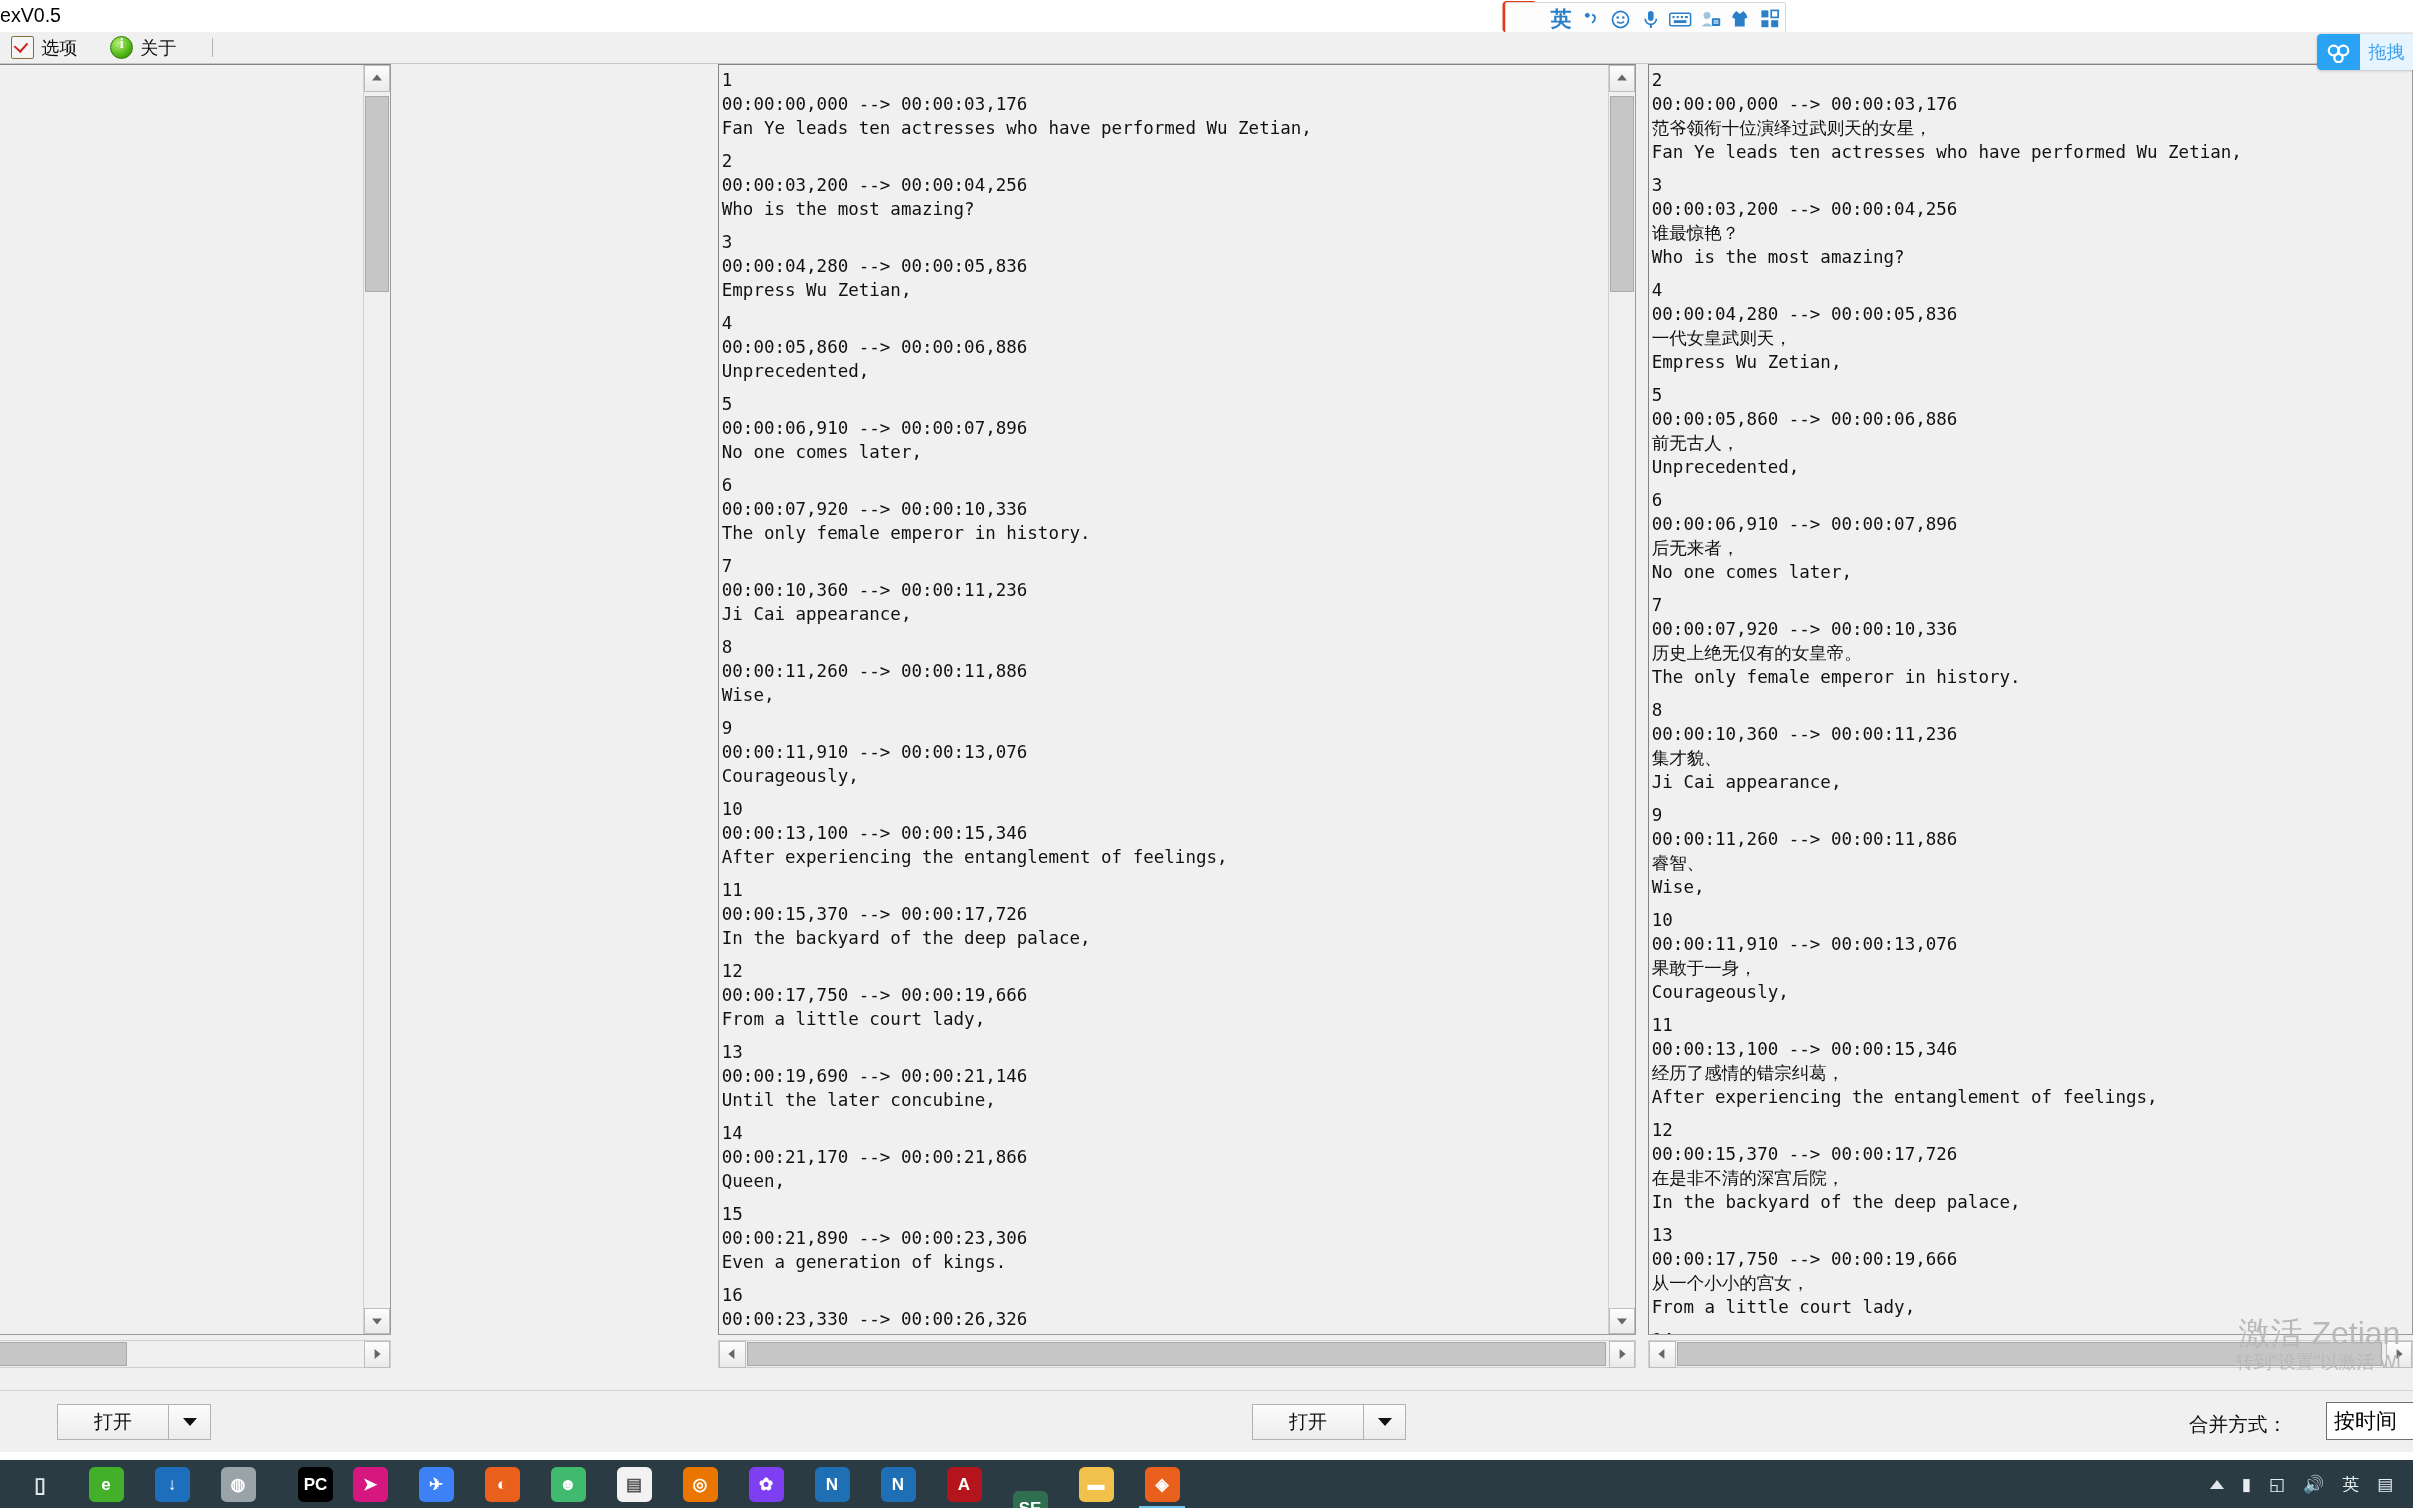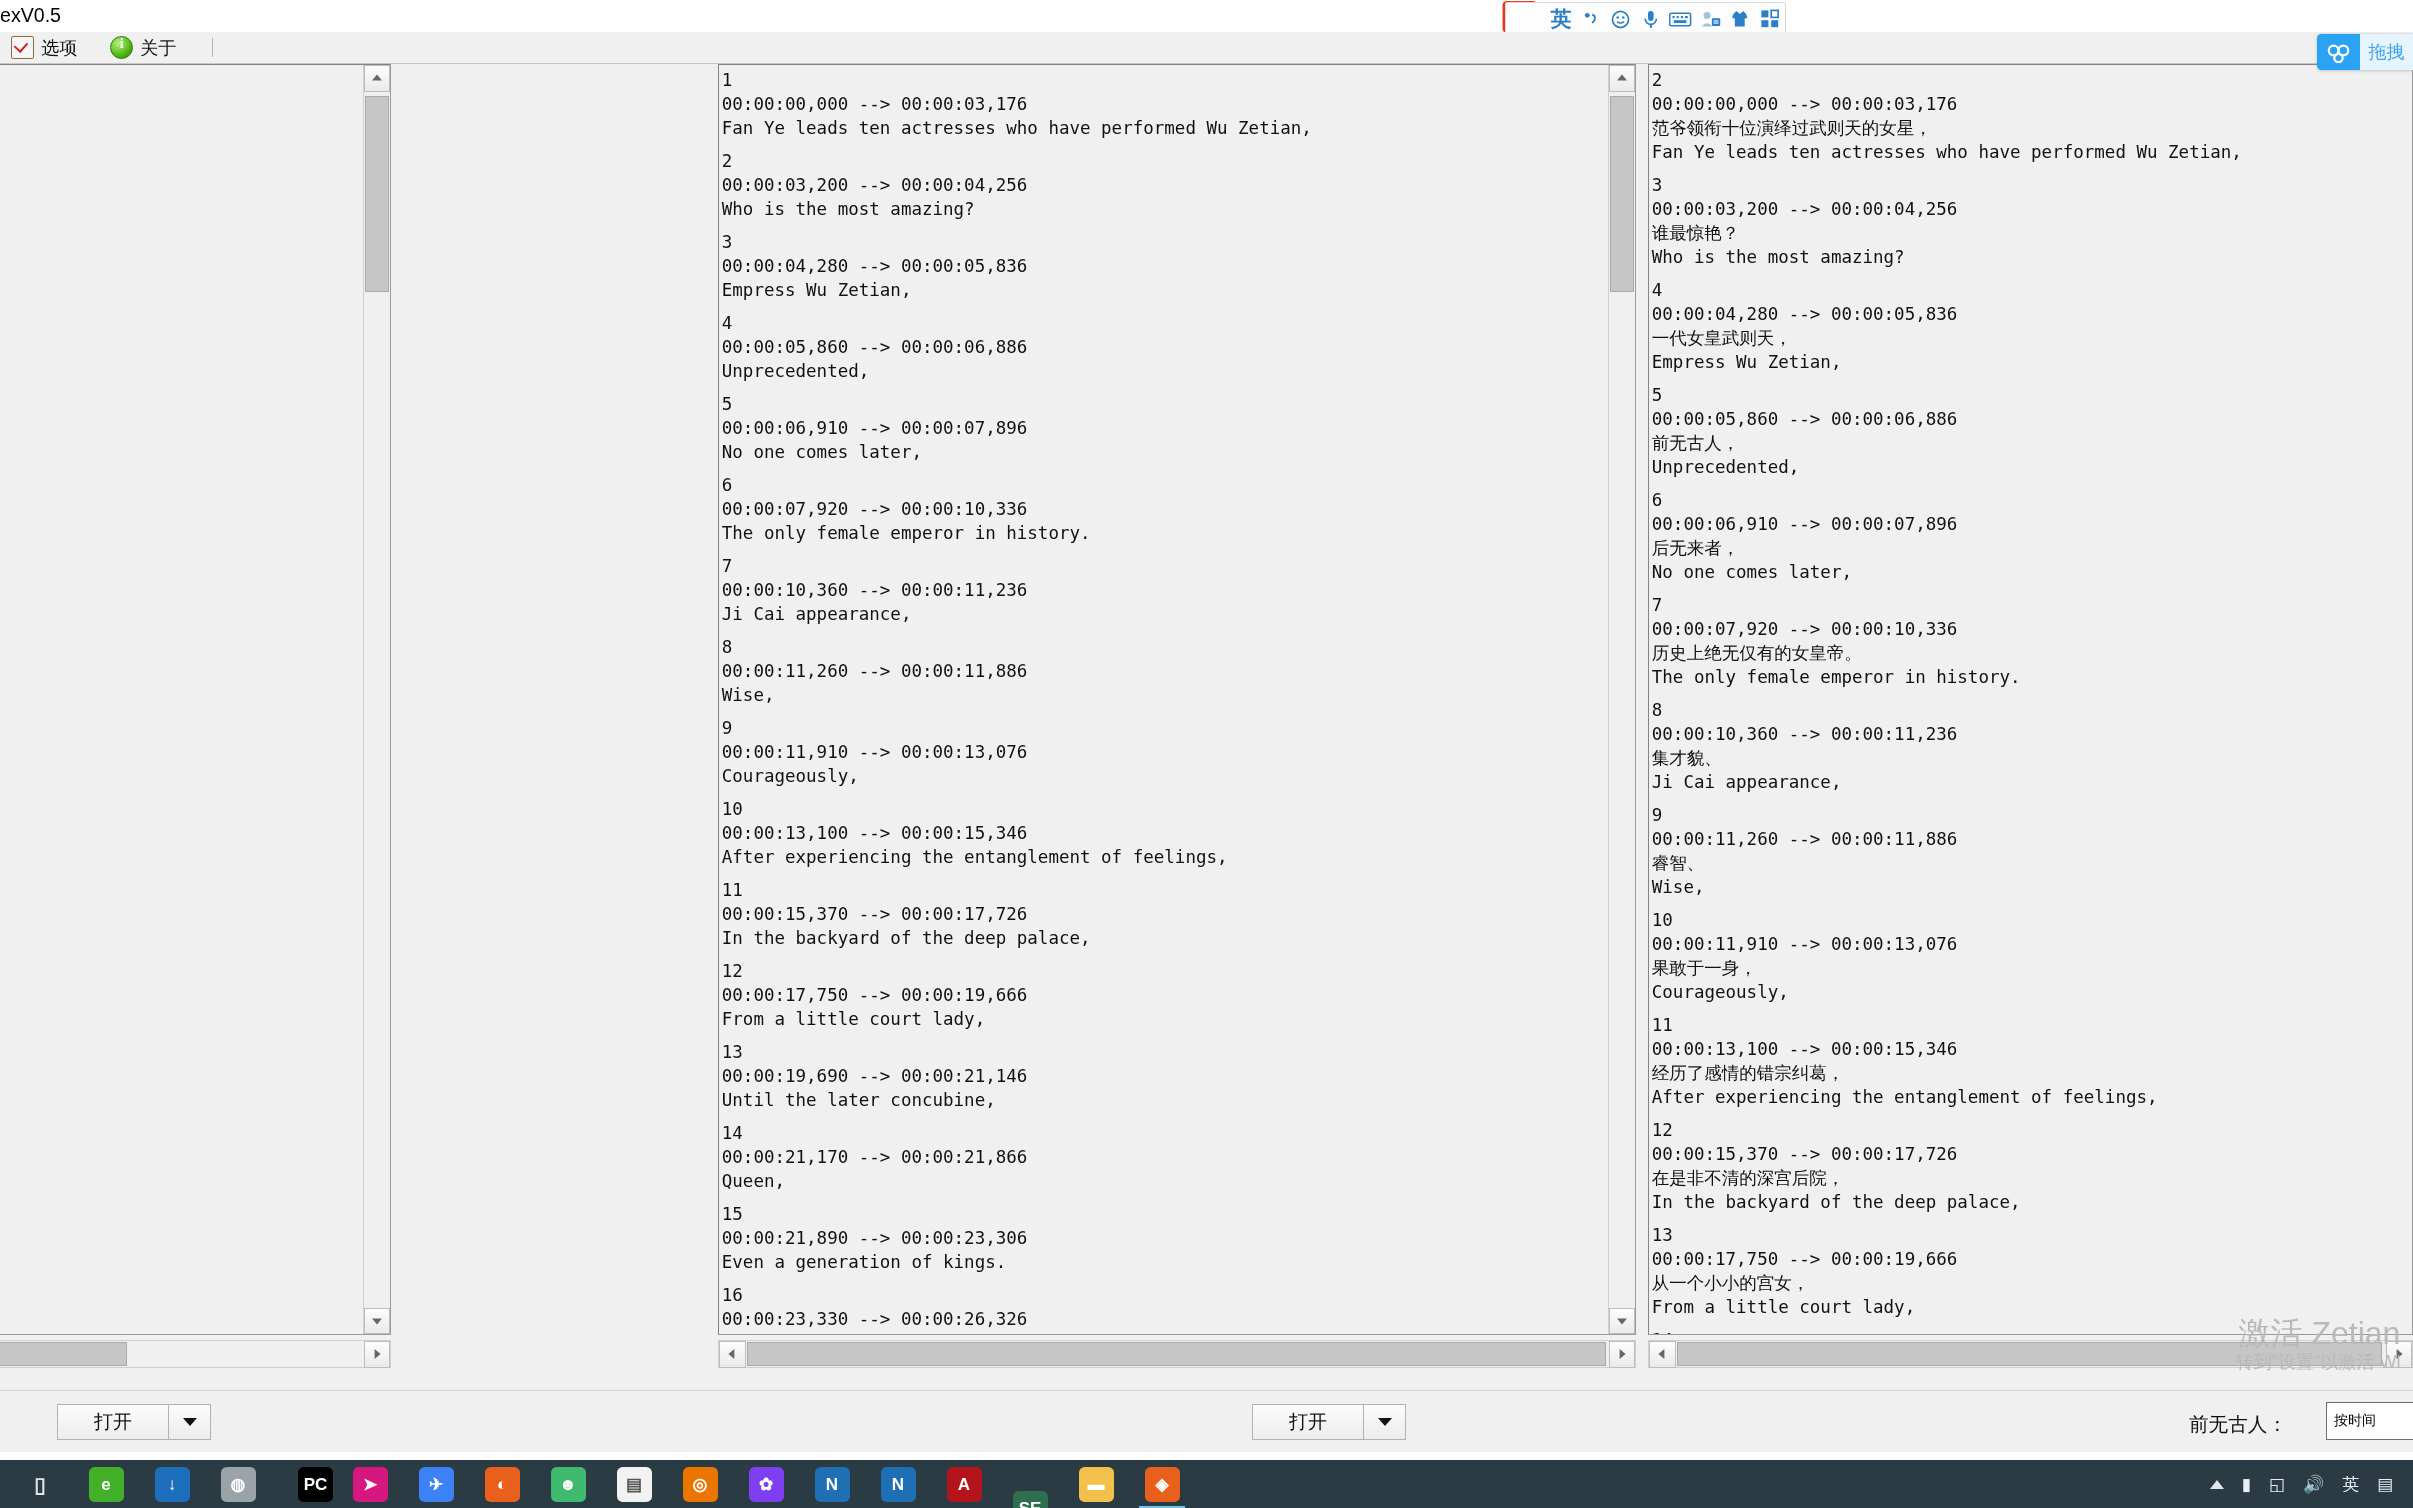--- a/index.html
+++ b/index.html
@@ -77,21 +77,21 @@
   .bottombar{position:absolute;left:0;top:1390px;width:2413px;height:61px;background:#f0f0f0;border-top:0.7px solid #d2d2d2;}
   .btn-split{position:absolute;height:36px;display:flex;align-items:stretch;}
   .btn-split .main{min-width:85px;padding:0 12.6px;display:flex;align-items:center;justify-content:center;
      background:linear-gradient(#fcfcfc,#ececec);border:0.7px solid #b2b2b2;font-size:19px;color:#111;margin-left:23px;}
   .btn-split .arrow{width:41px;display:flex;align-items:center;justify-content:center;
      background:linear-gradient(#fcfcfc,#ececec);border:0.7px solid #b2b2b2;border-left:none;}
   .btn-split .arrow i{width:0;height:0;border-left:7.7px solid transparent;border-right:7.7px solid transparent;border-top:8.4px solid #111;}
 
   .mergelabel{position:absolute;font-size:19.6px;color:#111;}
   .mergecombo{position:absolute;height:38px;min-width:82px;background:#fff;border:1.4px solid #6f6f6f;
-     display:flex;align-items:center;padding:0 7px;font-size:14px;color:#000;box-sizing:border-box;}
+     display:flex;align-items:center;padding:0 7px;font-size:21px;color:#000;box-sizing:border-box;}
 
   
   .watermark{position:absolute;right:12.6px;top:1316px;text-align:right;color:#b9b9b9;pointer-events:none;}
   .watermark .l1{font-size:32px;line-height:1.12;}
   .watermark .l2{font-size:18px;line-height:1.2;}
 
   
   .netdisk{position:absolute;right:0;top:34px;height:36px;display:flex;align-items:stretch;border-radius:4.2px 0 0 4.2px;overflow:hidden;box-shadow:0 0.7px 2.8px rgba(0,0,0,.18);}
   .netdisk .nd-icon{width:43px;background:#2aa3f5;display:flex;align-items:center;justify-content:center;}
   .netdisk .nd-label{background:#e6f4ff;color:#3ea2ef;font-size:18px;display:flex;align-items:center;padding:0 8.4px;}
@@ -269,21 +269,21 @@
         </div>
     </div>
 
     <div class="btn-split" style="left:1229px;top:12.6px;">
       <div class="main">打开</div>
       <div class="arrow">
           <i></i>
         </div>
     </div>
 
-    <div class="mergelabel" style="left:2189px;top:19.6px;">前无古人：</div>
+    <div class="mergelabel" style="left:2189px;top:19.6px;">合并方式：</div>
     <div class="mergecombo" style="left:2326px;top:11.2px;width:88px;">
       <span>按时间</span>
     </div>
   </div>
 
   <div class="watermark">
     <div class="l1">激活 Zetian</div>
     <div class="l2">转到"设置"以激活 Wi</div>
   </div>
 

